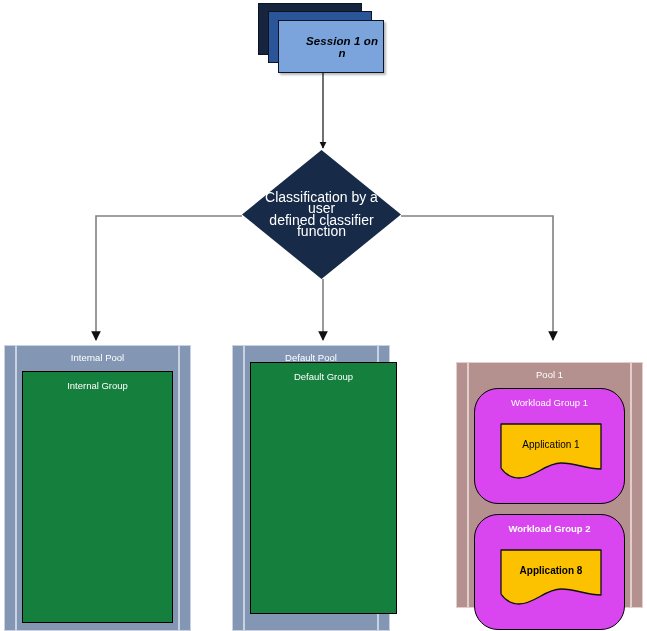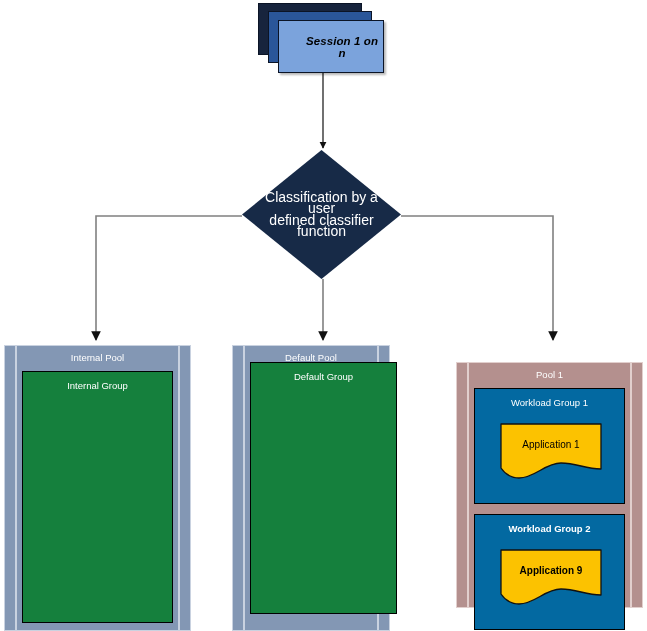--- a/index.html
+++ b/index.html
@@ -147,21 +147,21 @@
     z-index: 3;
   }
 
   
   .group-box {
     position: absolute;
     box-sizing: border-box;
     border: 1px solid #000000;
   }
   .group-box.navy { background: #15803d; }
-  .group-box.maroon { background: #0369a1; }
+  .group-box.maroon { background: #d946ef; border-radius: 24px; }
   .group-title {
     position: absolute;
     top: 8px;
     left: 0;
     width: 100%;
     text-align: center;
     font-size: 9.5px;
     color: #ffffff;
   }
 
@@ -254,18 +254,18 @@
         <div class="app-label">Application 1</div>
       </div>
     </div>
 
     <div class="group-box maroon" style="left:18px; top:152px; width:151px; height:116px;font-weight:bold;">
       <div class="group-title">Workload Group 2</div>
       <div class="app-shape" style="left:24px; top:33px;">
         <svg width="104" height="60" viewBox="0 0 104 60">
           <path d="M2,2 L102,2 L102,47 C86,47 78,41 62,41 C46,41 36,56 20,56 C12,56 6,52 2,46 Z" fill="#fcc200" stroke="#111111" stroke-width="1.3" stroke-linejoin="round"></path>
         </svg>
-        <div class="app-label">Application 9</div>
+        <div class="app-label">Application 8</div>
       </div>
     </div>
   </div>
 
 </div>
 
 </body></html>

